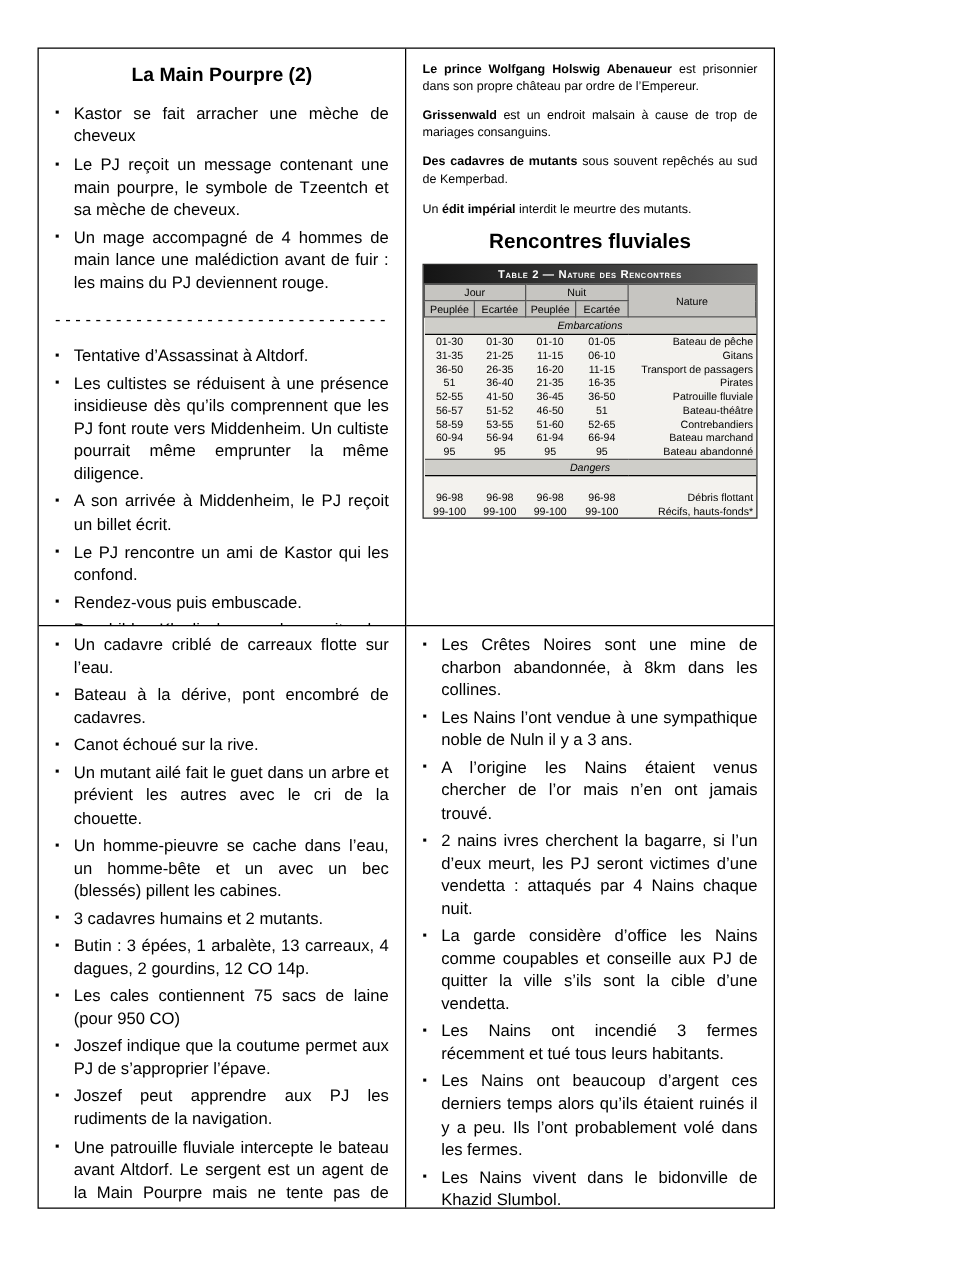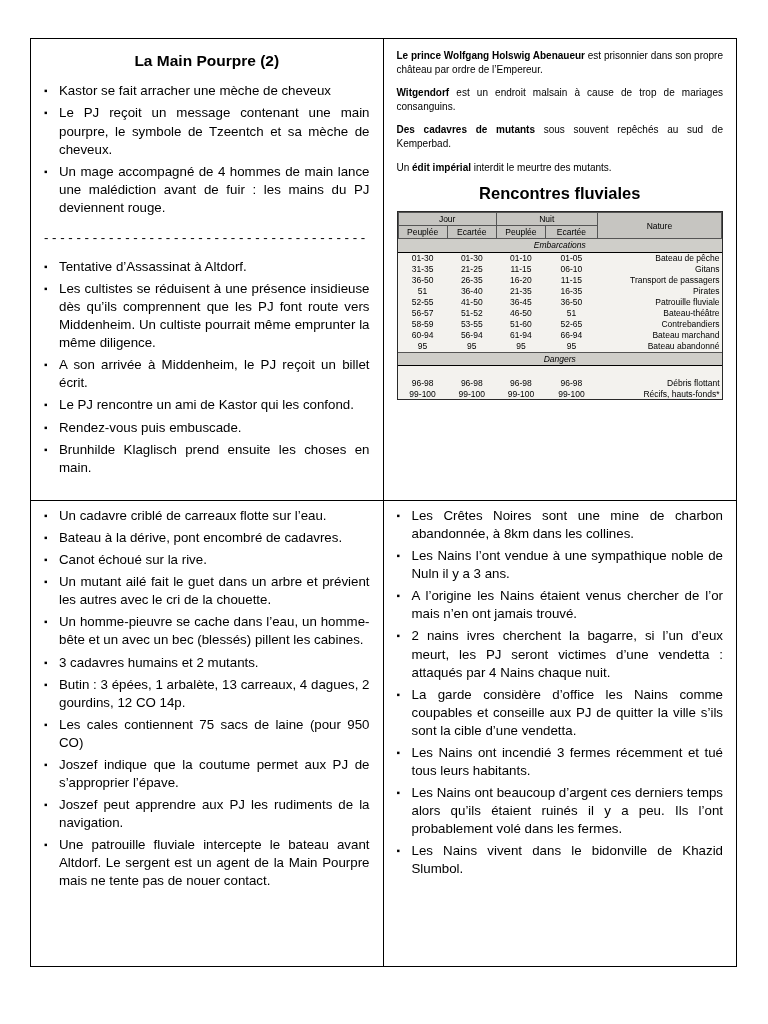--- a/index.html
+++ b/index.html
@@ -1,21 +1,21 @@
 <!DOCTYPE html>
 <html><head>
 <meta charset="utf-8">
 <style>
   html,body { margin:0; padding:0; background:#ffffff; }
   .sheet {
     position:relative; width:768px; height:1024px; background:#ffffff;
     font-family:"Liberation Sans", sans-serif; color:#000; overflow:hidden;
   }
   .grid {
-    position:absolute; left:30px; top:38px; width:707px; height:929px;
+    position:absolute; left:30px; top:38px; width:590px; height:929px;
     border:1px solid #000; box-sizing:border-box;
     display:grid; grid-template-columns:1fr 1fr; grid-template-rows:462px 1fr;
   }
   .cell { box-sizing:border-box; padding:6px 13px 4px 13px; overflow:hidden; }
   .tl, .tr { border-bottom:1px solid #000; }
   .tl, .bl { border-right:1px solid #000; }
 
   .cell-title {
     margin:6px 0 12px; text-align:center;
     font-size:15.5px; font-weight:700; line-height:1.25;
@@ -103,27 +103,28 @@
         <li>
             <span class="mk">▪</span>
             <span class="bt">Brunhilde Klaglisch prend ensuite les choses en main.</span>
           </li>
       </ul>
     </section>
 
     <section class="cell tr">
       <div class="rum">
         <p><span></span><span class="b">Le prince Wolfgang Holswig Abenaueur</span><span> est prisonnier dans son propre château par ordre de l’Empereur.</span></p>
-        <p><span></span><span class="b">Witgendorf</span><span> est un endroit malsain à cause de trop de mariages consanguins.</span></p>
+        <p><span></span><span class="b">Grissenwald</span><span> est un endroit malsain à cause de trop de mariages consanguins.</span></p>
         <p><span></span><span class="b">Des cadavres de mutants</span><span> sous souvent repêchés au sud de Kemperbad.</span></p>
         <p><span>Un </span><span class="b">édit impérial</span><span> interdit le meurtre des mutants.</span></p>
       </div>
       <h3 class="sub">Rencontres fluviales</h3>
 
       <div class="enc">
+        <div class="enc-bar">Table 2 — Nature des Rencontres</div>
         <table>
           <colgroup>
             <col style="width:15.2%">
               <col style="width:15.2%">
               <col style="width:15.2%">
               <col style="width:16%">
               <col>
           </colgroup>
           <thead>
             <tr>

